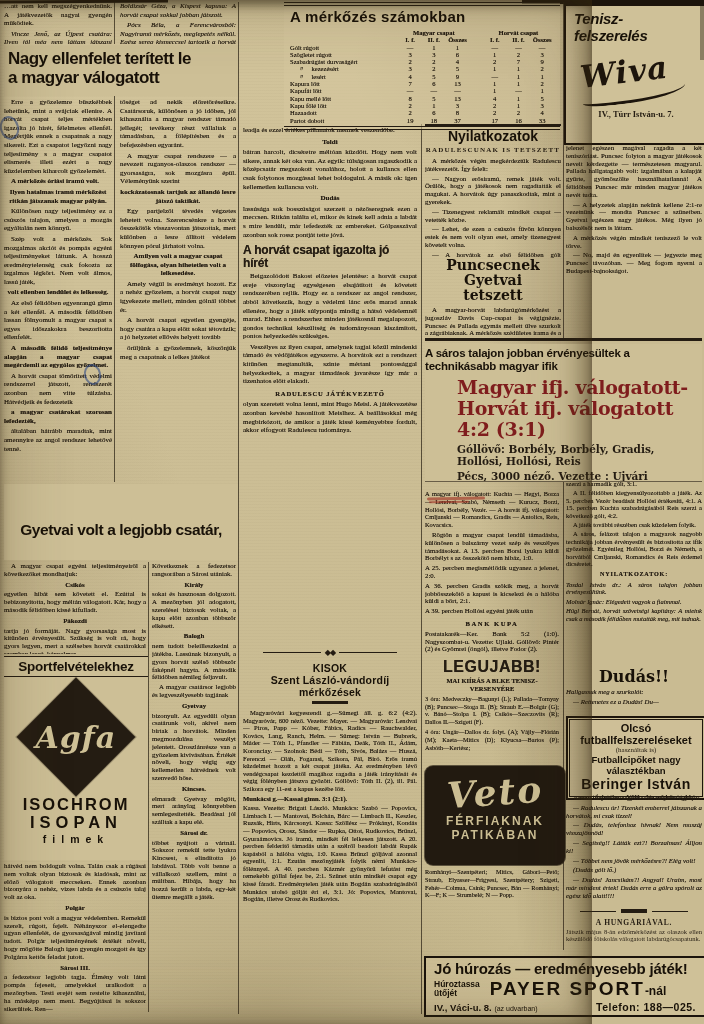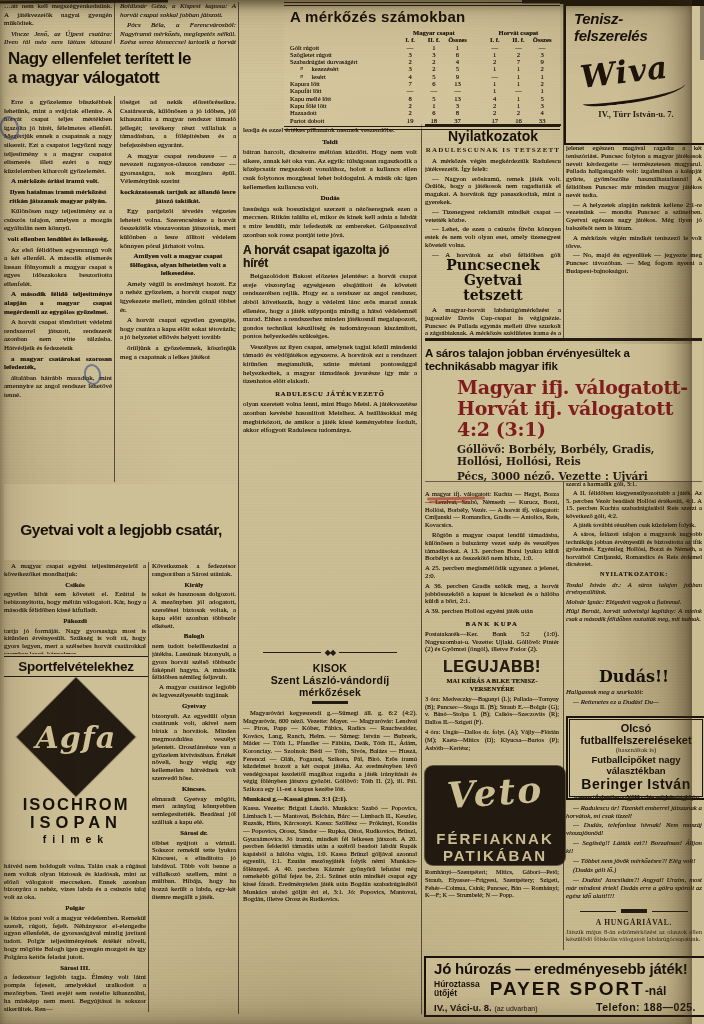--- a/index.html
+++ b/index.html
@@ -2,21 +2,21 @@
 <html lang="hu"><head>
 <meta charset="utf-8">
 <style>
   html,body{margin:0;padding:0;}
   body{
     width:704px;height:1024px;overflow:hidden;
     font-family:"Liberation Serif",serif;
     background:#c9bb92;
   }
   .sheet{
-    position:relative;width:692px;height:1024px;
+    position:relative;width:592px;height:1024px;
     color:#241c12;
     background:
       radial-gradient(ellipse 260px 180px at 88% 6%, rgba(110,90,55,.20), transparent 65%),
       radial-gradient(ellipse 300px 420px at 2% 55%, rgba(115,95,60,.14), transparent 60%),
       radial-gradient(ellipse 160px 800px at 100% 50%, rgba(80,62,35,.28), transparent 70%),
       radial-gradient(ellipse 420px 260px at 45% 98%, rgba(110,92,58,.16), transparent 65%),
       repeating-linear-gradient(0deg, rgba(60,45,25,.025) 0 1px, transparent 1px 3px),
       linear-gradient(160deg,#d3c59c 0%,#ccbe95 45%,#c6b88d 100%);
   }
   .sheet::after{
@@ -78,21 +78,21 @@
   .wiva-addr{font-weight:bold;font-size:8.5px;text-align:center;margin-top:6px;}
   .ad-agfa{text-align:center;}
   .agfa-head{font-family:"Liberation Sans",sans-serif;font-weight:800;font-size:13.5px;line-height:15px;color:#181108;letter-spacing:-.2px;}
   .agfa-diamond{width:84px;height:84px;background:#241c12;transform:rotate(45deg);margin:18px auto 16px auto;display:flex;align-items:center;justify-content:center;box-shadow:0 0 0 1px rgba(36,28,18,.3);}
   .agfa-script{font-family:"DejaVu Serif",serif;font-style:italic;font-weight:bold;font-size:30px;color:#cfc196;transform:rotate(-45deg);letter-spacing:1px;}
   .agfa-l1{font-family:"Liberation Sans",sans-serif;font-weight:900;font-size:16.5px;line-height:18px;letter-spacing:2px;color:#181108;}
   .agfa-l2{font-family:"Liberation Sans",sans-serif;font-weight:900;font-size:16.5px;line-height:18px;letter-spacing:5px;color:#181108;}
   .agfa-l3{font-family:"Liberation Sans",sans-serif;font-weight:700;font-size:10.5px;letter-spacing:6px;margin-top:2px;color:#181108;}
   .ad-veto{background:#221a10;border-radius:8px;padding:6px 4px 5px 4px;text-align:center;box-shadow:0 0 0 1px rgba(20,14,6,.6);}
   .veto-script{font-family:"DejaVu Serif",serif;font-style:italic;font-weight:bold;font-size:36px;line-height:40px;color:#cbbd92;transform:rotate(-4deg);letter-spacing:2px;}
-  .veto-tag{font-family:"Liberation Sans",sans-serif;font-weight:800;font-size:15px;letter-spacing:2px;color:#cbbd92;margin-top:18px;}
+  .veto-tag{font-family:"Liberation Sans",sans-serif;font-weight:800;font-size:12px;letter-spacing:2px;color:#cbbd92;margin-top:2px;}
   .ad-beringer{border:2px solid #1d150c;box-shadow:inset 0 0 0 1px #cdbf96, inset 0 0 0 2px #1d150c;padding:4px 3px;text-align:center;background:rgba(209,195,154,.55);}
   .ber-l1{font-family:"Liberation Sans",sans-serif;font-weight:800;font-size:11px;line-height:12px;color:#181108;}
   .ber-l2{font-size:7px;line-height:8px;}
   .ber-l3{font-family:"Liberation Sans",sans-serif;font-weight:800;font-size:9.5px;line-height:11px;color:#181108;}
   .ber-brand{font-family:"Liberation Sans",sans-serif;font-weight:900;font-size:14px;line-height:15px;letter-spacing:.5px;color:#181108;margin-top:1px;}
   .ber-l4{font-weight:bold;font-size:7px;line-height:8px;margin-top:1px;}
   .ad-payer{border:2.5px solid #1a130b;background:rgba(211,197,156,.6);padding:3px 8px 2px 8px;}
   .payer-head{font-family:"Liberation Sans",sans-serif;font-weight:800;font-size:15px;line-height:16px;letter-spacing:-.2px;color:#181108;}
   .payer-mid{display:flex;align-items:center;gap:10px;margin-top:1px;}
   .payer-small{font-family:"Liberation Sans",sans-serif;font-weight:800;font-size:8.5px;line-height:9px;color:#181108;}
@@ -145,22 +145,23 @@
   <div class="abs paperbg" style="left:4px;top:46px;width:234px;height:50px;">
     <div class="h1">Nagy ellenfelet terített le</div>
     <div class="h1" style="padding-top:0;">a magyar válogatott</div>
   </div>
 
   <div class="abs txt" style="left:4px;top:98px;width:108px;height:384px;">
       <p class="para">Erre a győzelemre büszkébbek lehetünk, mint a svájciak ellenire. A horvát csapat teljes mértékben igazolta jó hírét, félelmetes ellenfél. Megértjük ennek a csapatnak a nagy sikereit. Ezt a csapatot legyőzni nagy teljesítmény s a magyar csapatot elismerés illeti ezért a nagy küzdelemben kiharcolt győzelemért.</p>
       <p class="para bold">A mérkőzés óriási iramú volt.</p>
       <p class="para bold center">Ilyen hatalmas iramú mérkőzést ritkán játszanak magyar pályán.</p>
       <p class="para">Különösen nagy teljesítmény ez a csúszós talajon, amelyen a mozgás egyáltalán nem könnyű.</p>
+      <p class="para">Szép volt a mérkőzés. Sok mozgalmas akciót és pompás egyéni teljesítményeket láttunk. A hosszú eredménytelenség csak fokozta az izgalmas légkört. Nem volt álmos, lassú játék,</p>
       <p class="para bold center">volt ellenben lendület és lelkesség.</p>
-      <p class="para">Az első félidőben egyenrangú volt a két ellenfél. A második elismerés lassan fölnyomult a magyar csapat s egyes időszakokra beszorította ellenfelét.</p>
+      <p class="para">Az első félidőben egyenrangú gimn a két ellenfél. A második félidőben lassan fölnyomult a magyar csapat s egyes időszakokra beszorította ellenfelét.</p>
       <p class="para bold">A második félidő teljesítménye alapján a magyar csapat megérdemli az egygólos győzelmet.</p>
       <p class="para">A horvát csapat tömörített védelmi rendszerrel játszott, rendszerét azonban nem vitte túlzásba. Hátvédjeik és fedezeteik</p>
       <p class="para bold">a magyar csatárokat szorosan lefedezték,</p>
       <p class="para">általában hátrább maradtak, mint amennyire az angol rendszer lehetővé tenné.</p>
     </div>
   <div class="abs txt" style="left:120px;top:98px;width:116px;height:384px;">
       <p class="para noindent">tőséget ad nekik előretöréseikre. Csatársoruk, különösen a jó időben, jól kihasználta a magyar rendszer támadó jellegét; tevékeny részt vállaltak a támadásban, a fölépítésben és a befejezésben egyaránt.</p>
       <p class="para">A magyar csapat rendszere — a nevezett ruganyos-olaszos rendszer — gyorsaságra, sok mozgásra épül. Véleményünk szerint</p>
       <p class="para bold center">kockázatosnak tartjuk az állandó lesre játszó taktikát.</p>
       <p class="para">Egy partjelzői tévedés végzetes lehetett volna. Szerencsénkre a horvát összekötők visszavontan játszottak, mert különben a lesre állított védelem könnyen pórul járhatott volna.</p>

